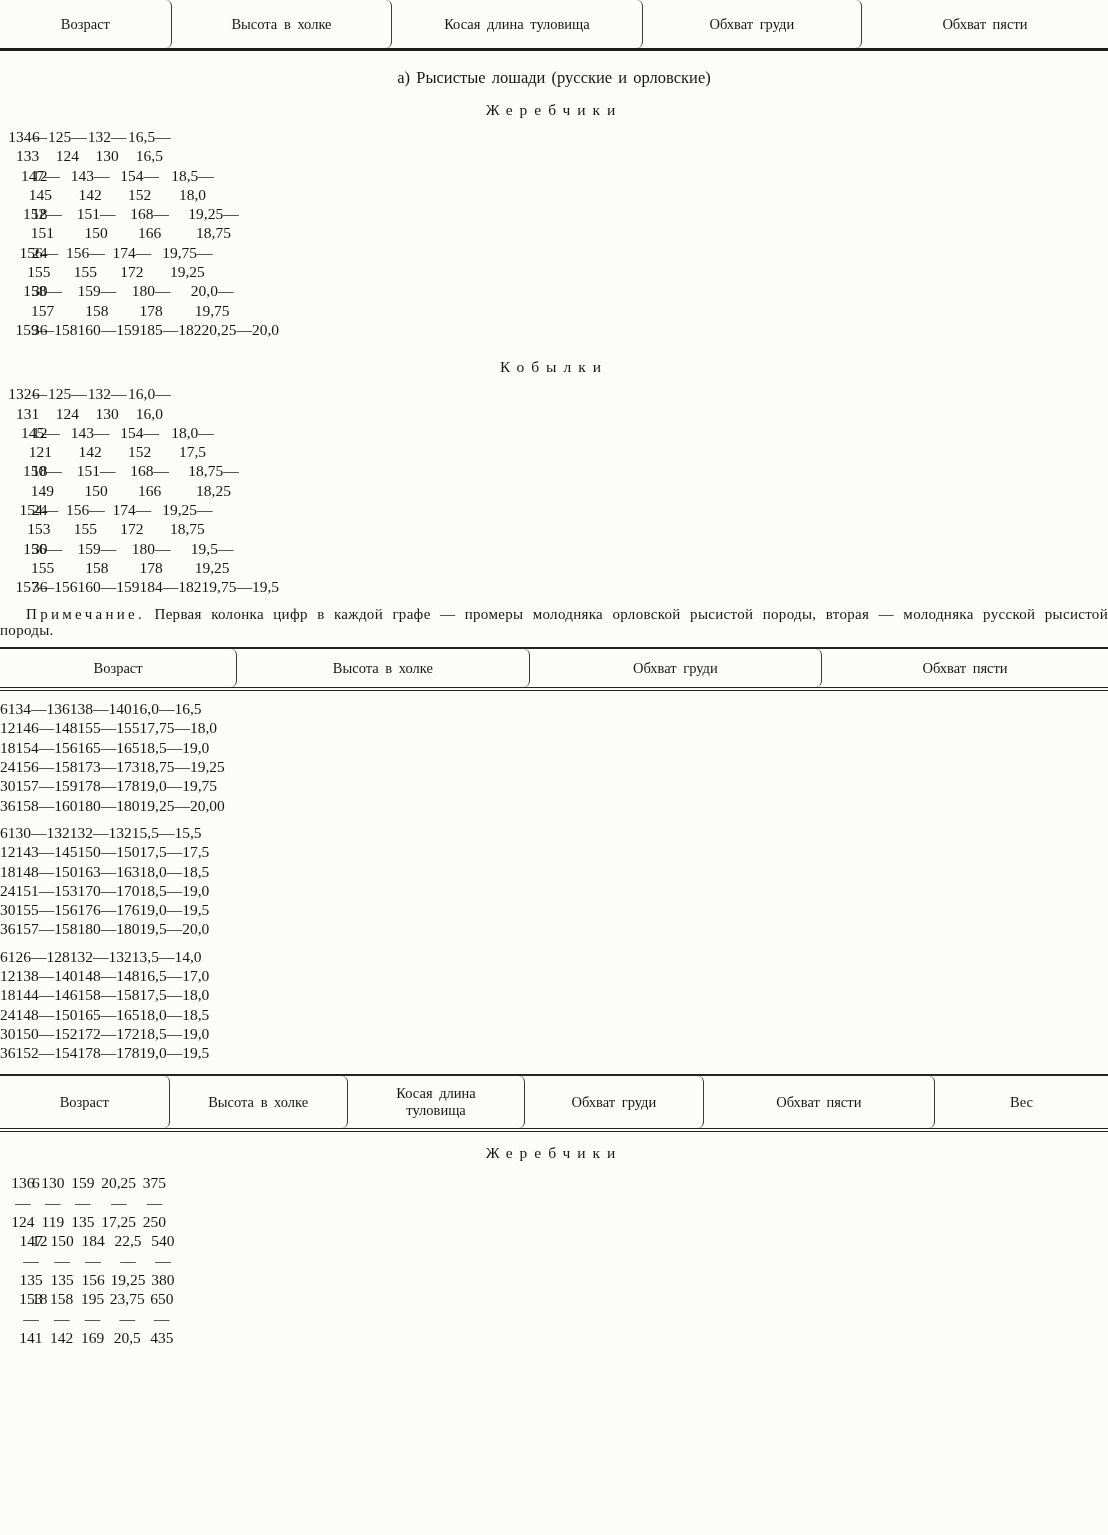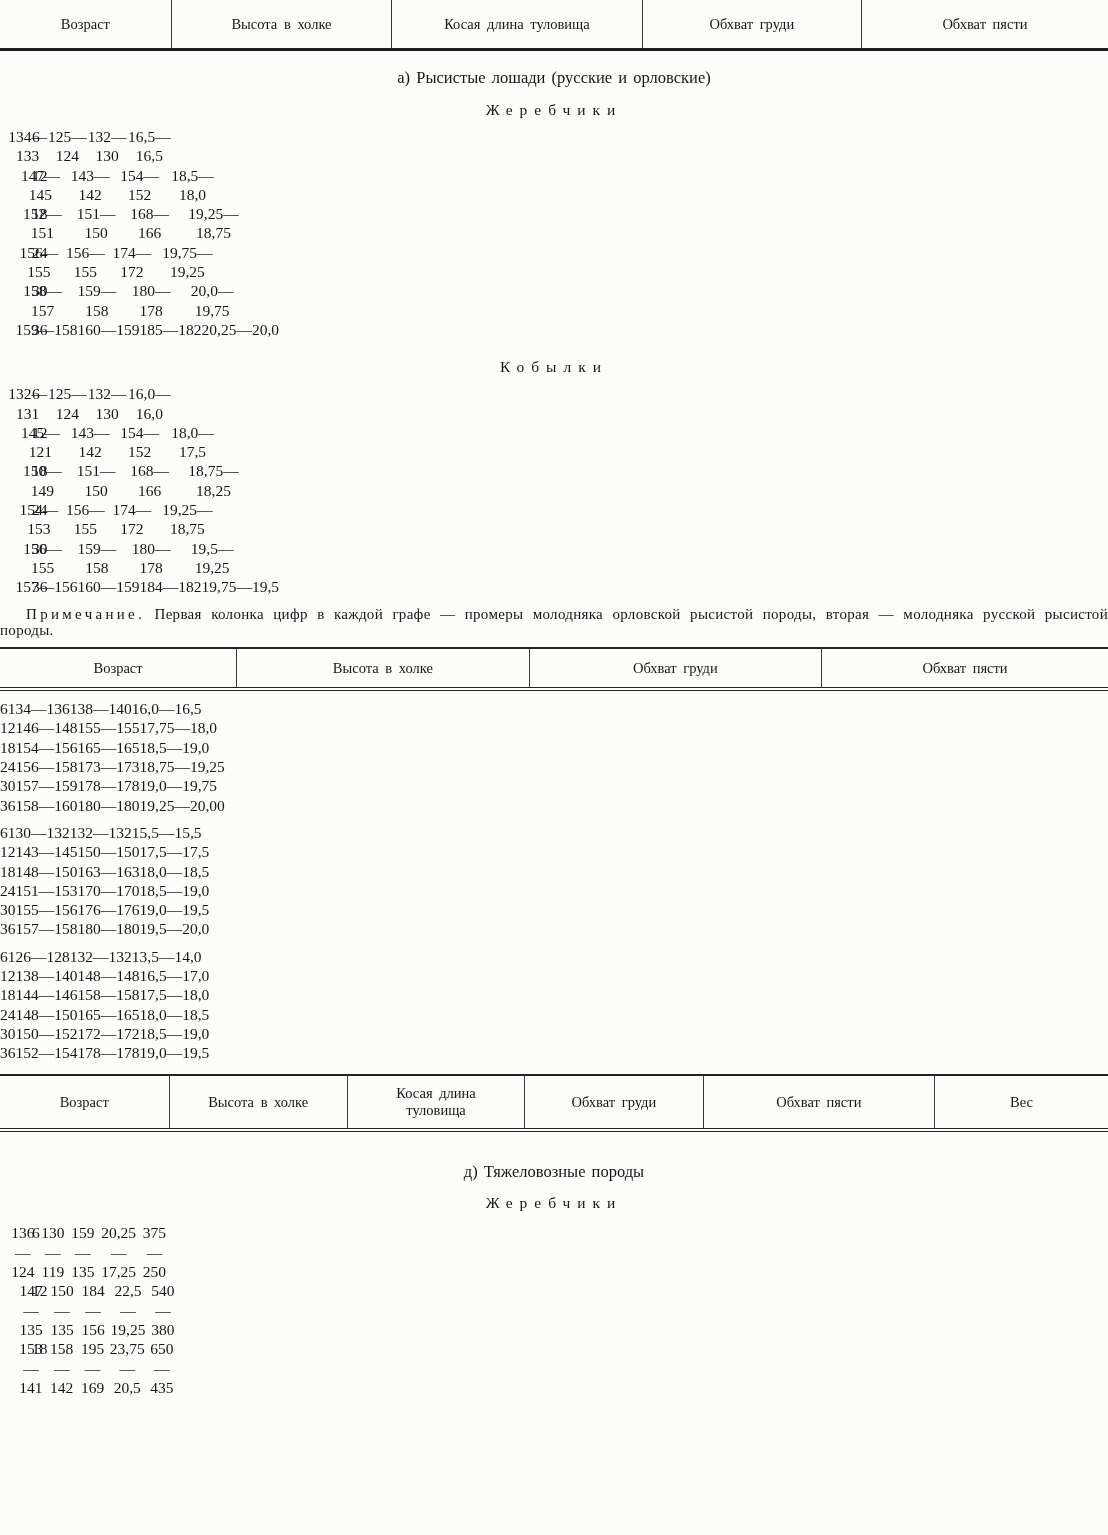--- a/index.html
+++ b/index.html
@@ -25,20 +25,21 @@
   .hcell{
     display:flex;
     align-items:center;
     justify-content:center;
     text-align:center;
     font-size:14.5px;
     line-height:17px;
     box-sizing:border-box;
     border-right:1px solid #3a3a3a;
     word-spacing:3px;
+    border-radius:6px;
   }
   .hcell:last-child{border-right:none;}
   .t1h{height:51px;border-bottom:3px solid #1d1d1d;}
   .t2h{height:44px;border-top:2px solid #242424;border-bottom:4px double #242424;margin-top:8px;}
   .t3h{height:58px;border-top:2px solid #242424;border-bottom:4px double #242424;margin-top:12px;}
   
   .cols-a > *:nth-child(1){width:15.5%;}
   .cols-a > *:nth-child(2){width:19.9%;}
   .cols-a > *:nth-child(3){width:22.6%;}
   .cols-a > *:nth-child(4){width:19.8%;}
@@ -337,21 +338,20 @@
 
   <div class="thead cols-c t3h">
     <div class="hcell">Возраст</div>
     <div class="hcell">Высота в холке</div>
     <div class="hcell">Косая длина туловища</div>
     <div class="hcell">Обхват груди</div>
     <div class="hcell">Обхват пясти</div>
     <div class="hcell">Вес</div>
   </div>
 
-  <div class="sec-title mt-h">д) Тяжеловозные породы</div>
 
   <div class="subtitle mt-i">Жеребчики</div>
   <div class="grid cols-c shift-age mt-i">
       <div class="trow">
         <div class="cell">6</div>
         <div class="cell">136—124</div>
         <div class="cell">130—119</div>
         <div class="cell">159—135</div>
         <div class="cell">20,25—17,25</div>
         <div class="cell">375—250</div>

